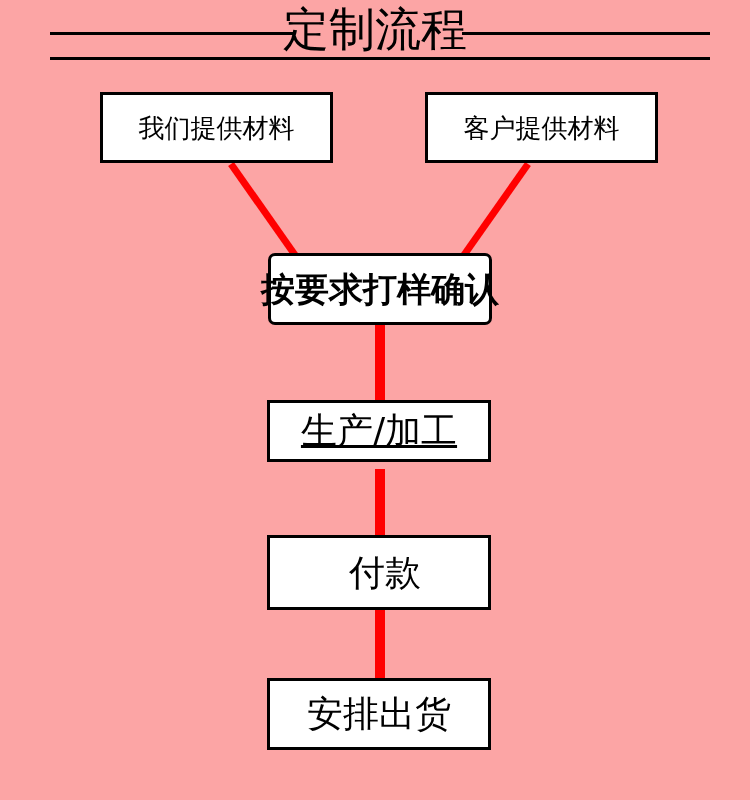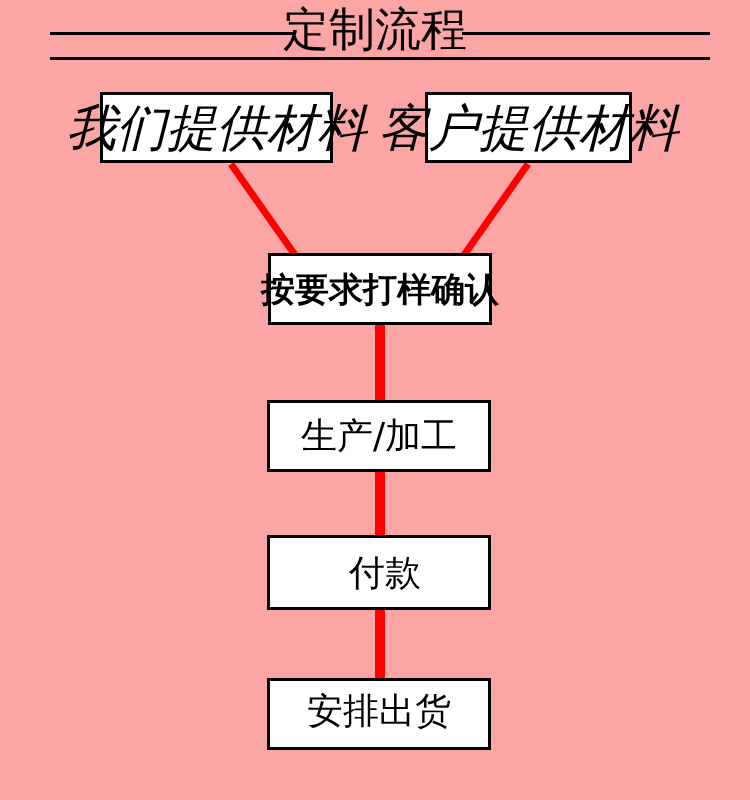--- a/index.html
+++ b/index.html
@@ -61,28 +61,28 @@
     justify-content: center;
     color: #000000;
     z-index: 3;
   }
   .node-label {
     white-space: nowrap;
     line-height: 1;
   }
 
   .node-supply-us    { left: 100px; top: 92px;  width: 233px; height: 71px; }
-  .node-supply-cust  { left: 425px; top: 92px;  width: 207px; height: 71px; }
-  .node-sample       { left: 268px; top: 253px; width: 224px; height: 72px; }
-  .node-production   { left: 267px; top: 400px; width: 224px; height: 72px; }
+  .node-supply-cust  { left: 425px; top: 92px;  width: 233px; height: 71px; }
+  .node-sample       { left: 268px; top: 253px; width: 224px; height: 72px; border-radius: 7px; }
+  .node-production   { left: 267px; top: 400px; width: 224px; height: 62px; text-decoration: underline; }
   .node-payment      { left: 267px; top: 535px; width: 224px; height: 75px; padding-left: 12px; }
-  .node-shipping     { left: 267px; top: 678px; width: 224px; height: 72px; font-family: Liberation Mono, monospace; }
+  .node-shipping     { left: 267px; top: 678px; width: 224px; height: 72px; }
 
   .node-supply-us   .node-label,
-  .node-supply-cust .node-label { font-size: 50px; font-style: italic; }
+  .node-supply-cust .node-label { font-size: 26px; }
   .node-sample      .node-label { font-size: 34px; font-weight: 700; }
   .node-production  .node-label,
   .node-payment     .node-label,
   .node-shipping    .node-label { font-size: 36px; }
 
   
   .link-svg {
     position: absolute;
     left: 0;
     top: 0;

